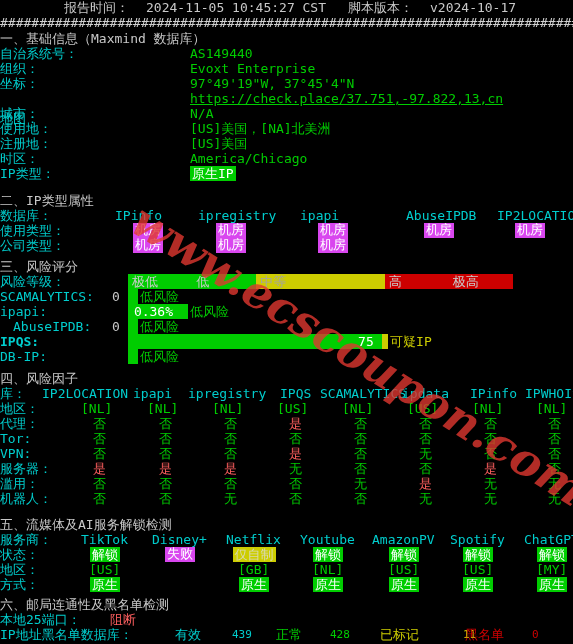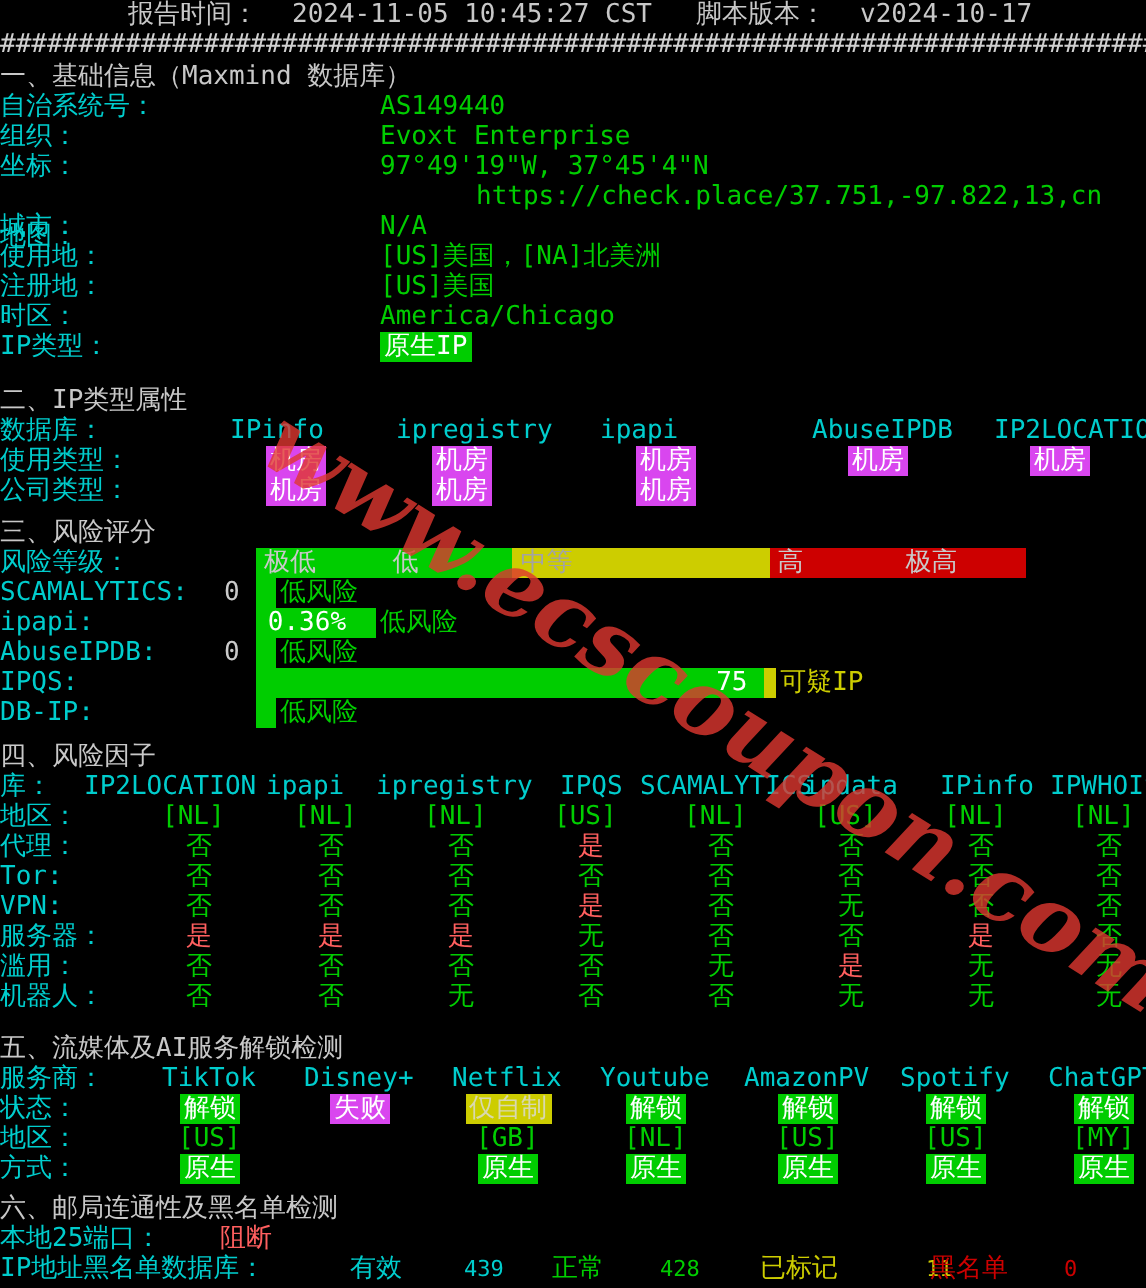--- a/index.html
+++ b/index.html
@@ -15,21 +15,21 @@
   .gr{color:#00cd00;}
   .gy{color:#c8c8c8;}
   .rd{color:#cd0000;}
   .brd{color:#ff5f5f;}
   .yl{color:#cdcd00;}
   .hdr{color:#c8c8c8;}
   .hash{color:#d0d0d0;letter-spacing:0px;}
   .badge-green{background:#00cd00;color:#ffffff;padding:0 2px;}
   .badge-red{background:#d946ef;color:#ffffff;padding:0 2px;font-family:Liberation Mono, monospace;}
   .badge-olive{background:#cdcd00;color:#d8d8b0;padding:0 2px;}
-  .link{color:#00cd00;margin-left:48px;}
+  .link{color:#00cd00;text-decoration:underline;}
   .bar{position:absolute;height:15px;}
   .bar-lbl{position:absolute;height:15px;line-height:15px;white-space:pre;}
   .watermark{
     position:absolute;left:0;top:0;width:573px;height:644px;
     pointer-events:none;overflow:hidden;
   }
   .wm-text{
     position:absolute;color:rgba(222,55,48,0.80);
     font-family:"DejaVu Serif","Liberation Serif",serif;
     font-style:italic;font-weight:bold;font-size:46px;
@@ -108,26 +108,26 @@
       <span class="ln cy" style="left:0;top:289px;">SCAMALYTICS:</span>
       <div class="bar" style="left:128px;top:289px;width:4px;background:#00cd00;"></div>
       <span class="bar-lbl" style="left:112px;top:289px;color:#c9c9c9;">0</span>
       <div class="bar" style="left:132px;top:289px;width:6px;background:#00cd00;"></div>
       <span class="bar-lbl" style="left:140px;top:289px;color:#00cd00;">低风险</span>
       <span class="ln cy" style="left:0;top:304px;">ipapi:</span>
       <div class="bar" style="left:128px;top:304px;width:53.9px;background:#00cd00;"></div>
       <span class="bar-lbl" style="left:133.9px;top:304px;color:#ffffff;">0.36%</span>
       <div class="bar" style="left:181.9px;top:304px;width:6px;background:#00cd00;"></div>
       <span class="bar-lbl" style="left:189.9px;top:304px;color:#00cd00;">低风险</span>
-      <span class="ln cy" style="left:0;top:319px;">AbuseIPDB:</span>
+      <span class="ln cy" style="left:0;top:319px;padding-left:13px;">AbuseIPDB:</span>
       <div class="bar" style="left:128px;top:319px;width:4px;background:#00cd00;"></div>
       <span class="bar-lbl" style="left:112px;top:319px;color:#c9c9c9;">0</span>
       <div class="bar" style="left:132px;top:319px;width:6px;background:#00cd00;"></div>
       <span class="bar-lbl" style="left:140px;top:319px;color:#00cd00;">低风险</span>
-      <span class="ln cy" style="left:0;top:334px;">IPQS:</span>
+      <span class="ln cy" style="left:0;top:334px;font-weight:bold;">IPQS:</span>
       <div class="bar" style="left:128px;top:334px;width:254.1px;background:#00cd00;"></div>
       <span class="bar-lbl" style="left:358.1px;top:334px;color:#ffffff;">75</span>
       <div class="bar" style="left:382.1px;top:334px;width:6px;background:#cdcd00;"></div>
       <span class="bar-lbl" style="left:390.1px;top:334px;color:#cdcd00;">可疑IP</span>
       <span class="ln cy" style="left:0;top:349px;">DB-IP:</span>
       <div class="bar" style="left:128px;top:349px;width:4px;background:#00cd00;"></div>
       <div class="bar" style="left:132px;top:349px;width:6px;background:#00cd00;"></div>
       <span class="bar-lbl" style="left:140px;top:349px;color:#00cd00;">低风险</span>
     </div>
 

